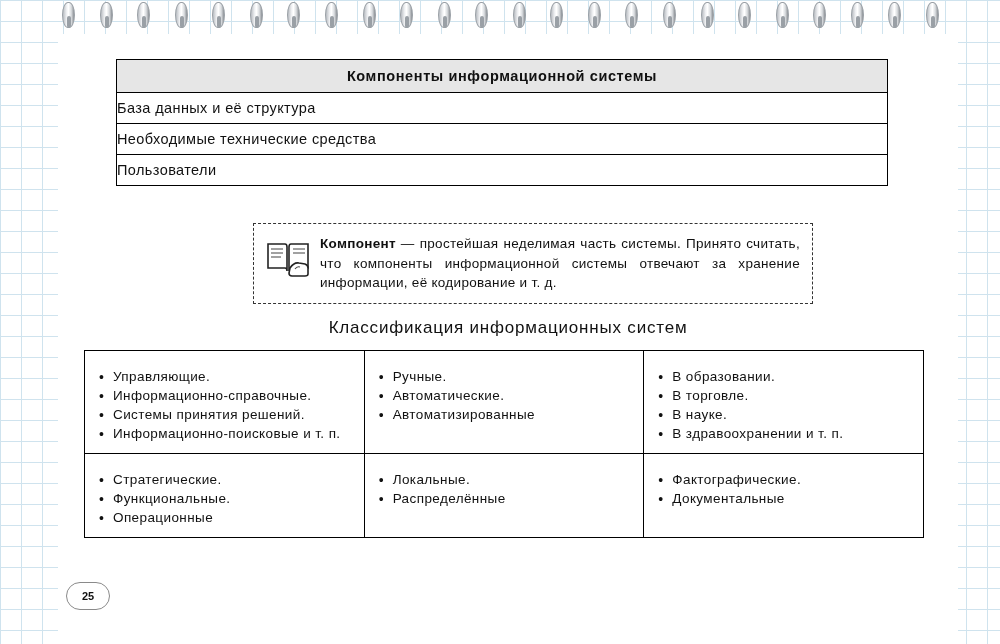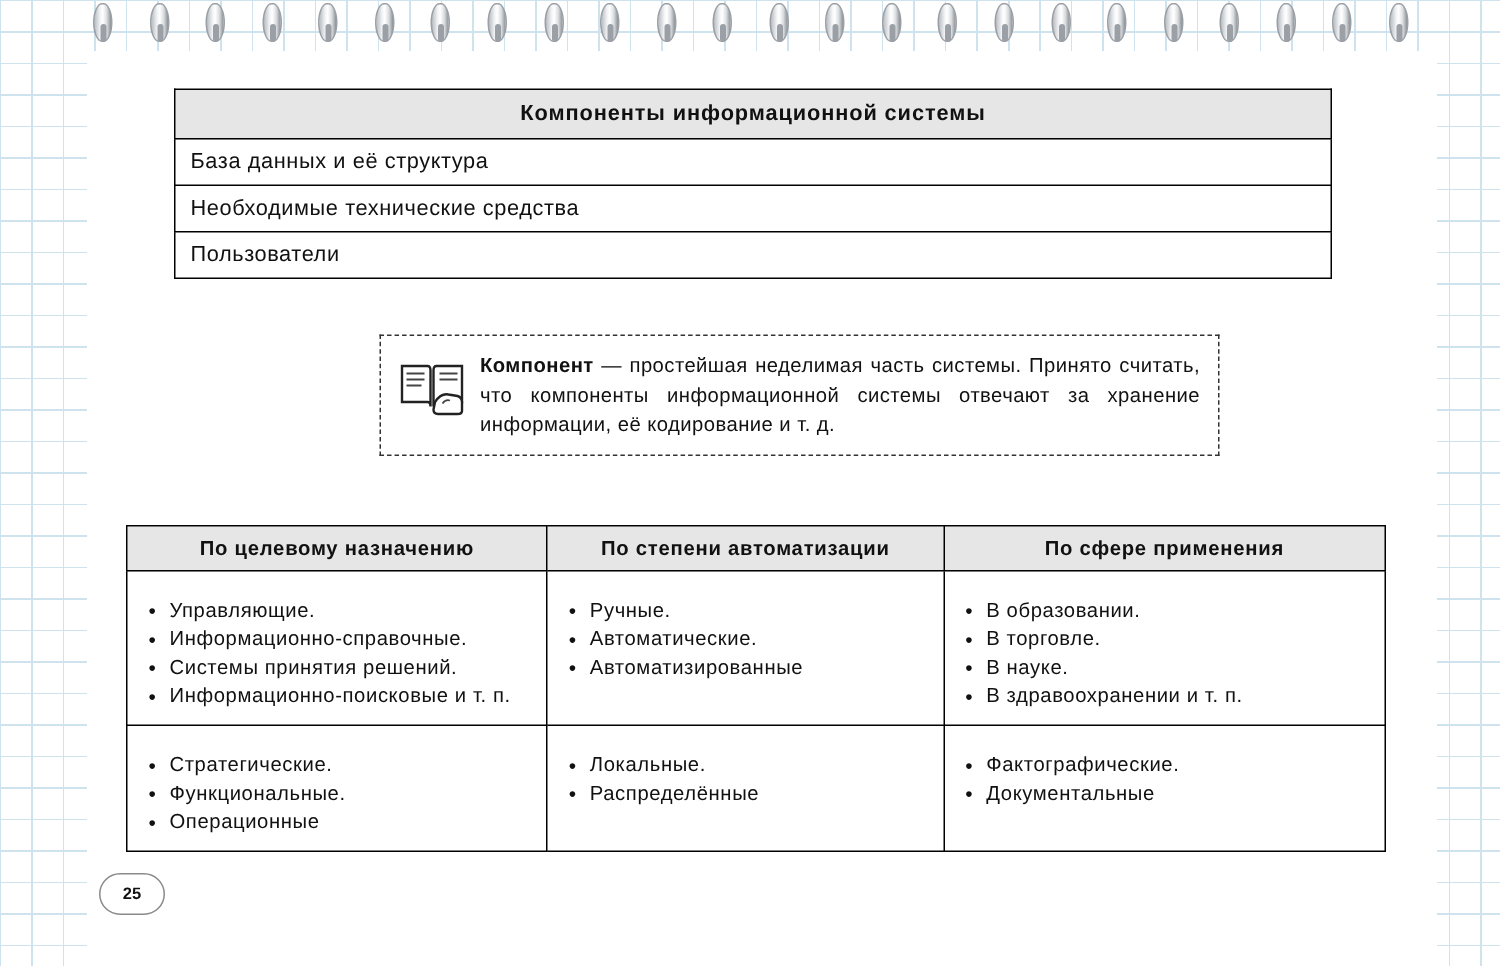--- a/index.html
+++ b/index.html
@@ -50,21 +50,21 @@
 
   
   .table1 {
     position: absolute;
     left: 58px; top: 25px;
     width: 772px;
     border-collapse: collapse;
   }
   .table1 td {
     border: 1px solid #000;
-    padding: 7px 10px;
+    padding: 7px 0;
     font-size: 14.5px;
     color: #111;
   }
   .table1 .hdr {
     background: #e6e6e6;
     text-align: center;
     font-weight: bold;
     letter-spacing: 0.6px;
     padding: 8px 10px;
   }
@@ -206,28 +206,24 @@
             <path d="M44 6 H27 Q25 6 25 9 V33 Q25 30 27 30 H44 Z" fill="#ffffff" stroke="#222" stroke-width="1.6"></path>
             <path d="M7 11 H19 M7 15 H19 M7 19 H17" stroke="#444" stroke-width="1.2" fill="none"></path>
             <path d="M29 11 H41 M29 15 H41" stroke="#444" stroke-width="1.2" fill="none"></path>
             <path d="M26 30 q4 -6 9 -5 l6 1 q3 1 3 4 v6 q0 2 -3 2 H28 q-3 0 -3 -3 z" fill="#ffffff" stroke="#222" stroke-width="1.6"></path>
             <path d="M31 31 q2 -3 5 -2" stroke="#444" stroke-width="1.1" fill="none"></path>
           </svg>
         </span>
         <b>Компонент</b><span> — простейшая неделимая часть системы. Принято считать, что компоненты информационной системы отвечают за хранение информации, её кодирование и т. д.</span>
       </div>
 
+      <div class="sect-title">Классификация информационных систем</div>
 
       <table class="table2">
         <tbody>
-            <tr>
-          <td class="hdr" style="width:33.4%">По целевому назначению</td>
-          <td class="hdr" style="width:31.5%">По степени автоматизации</td>
-          <td class="hdr" style="width:35.1%">По сфере применения</td>
-        </tr>
         <tr>
           <td class="body">
             <ul>
               <li>Управляющие.</li>
               <li>Информационно-справочные.</li>
               <li>Системы принятия решений.</li>
               <li>Информационно-поисковые и т. п.</li>
             </ul>
           </td>
           <td class="body">

